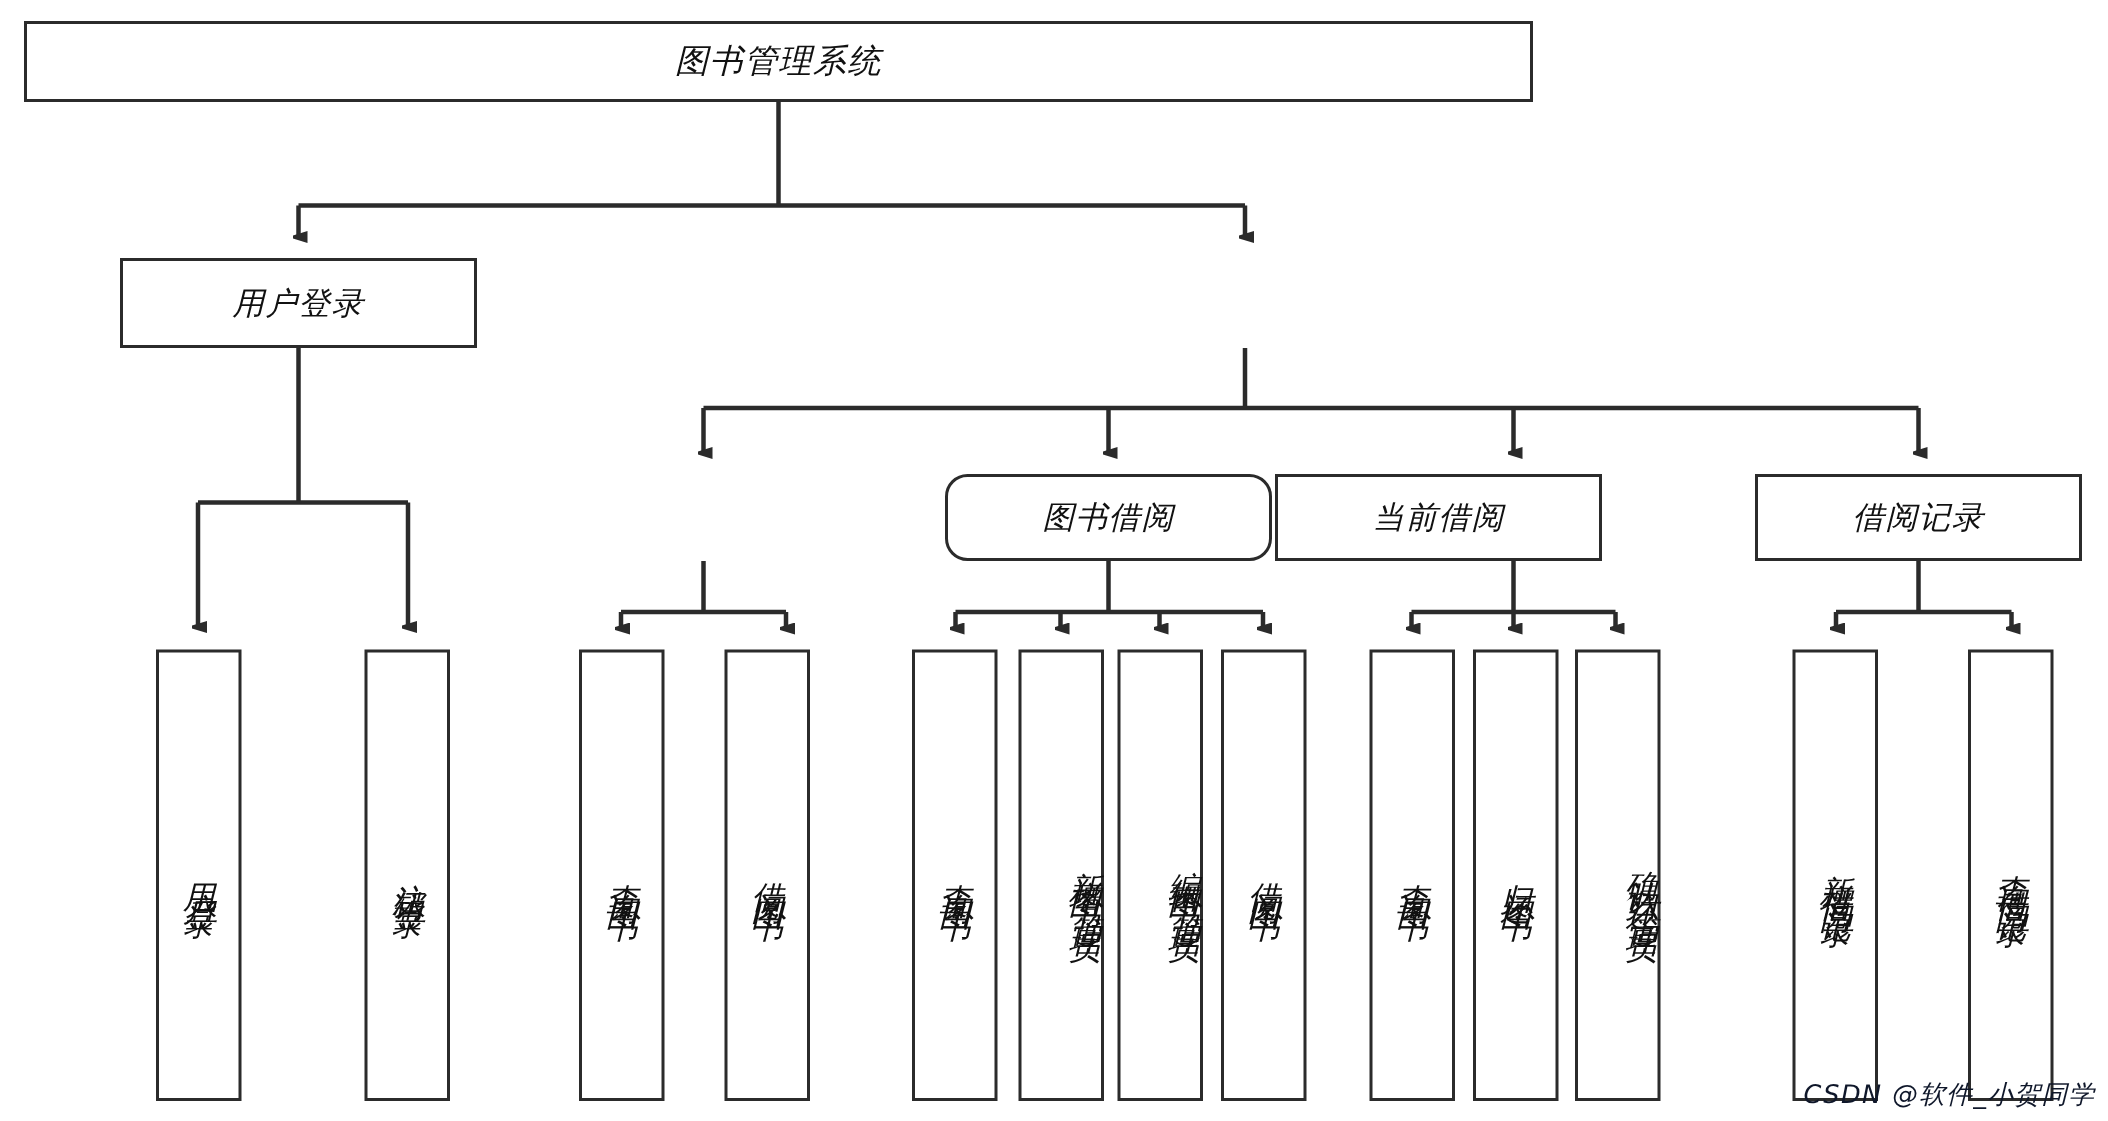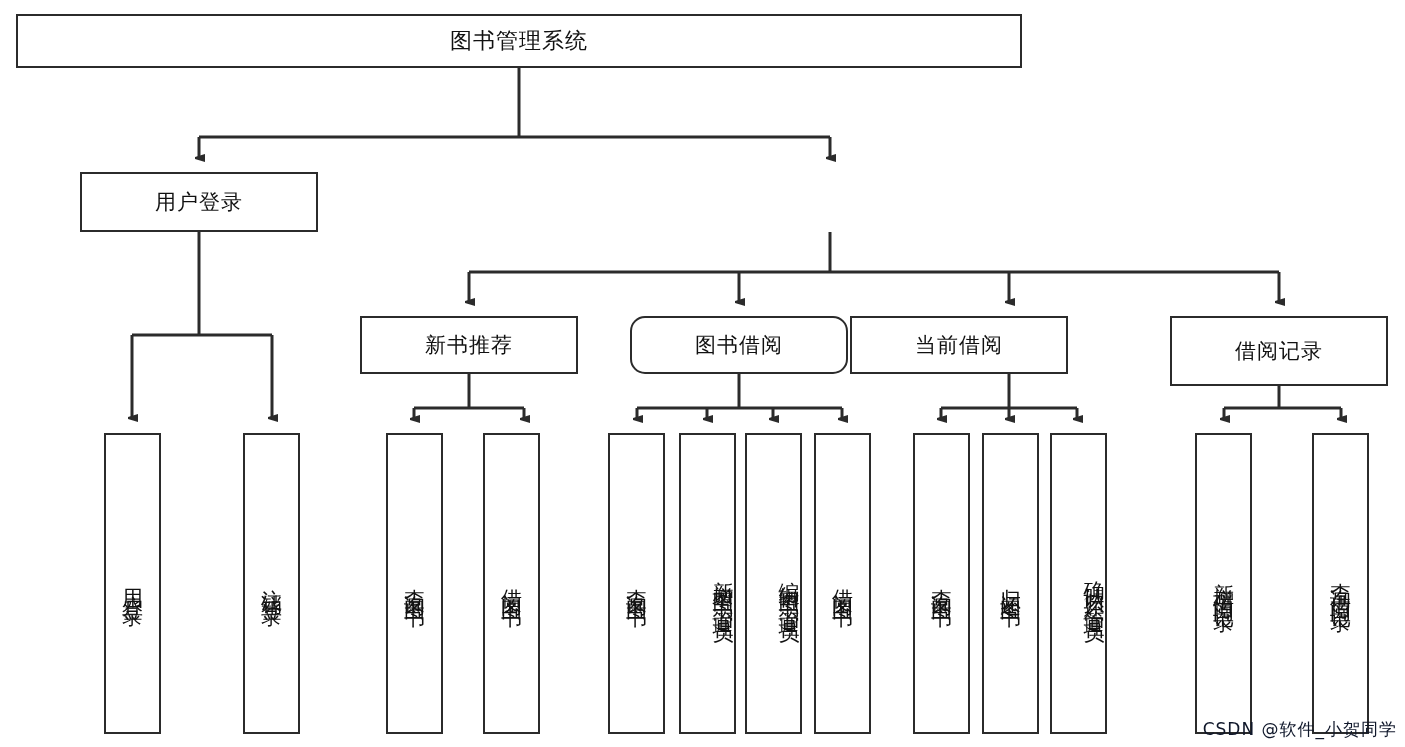--- a/index.html
+++ b/index.html
@@ -1,17 +1,17 @@
 <!DOCTYPE html>
 <html><head>
 <meta charset="utf-8">
 <style>
   html,body{margin:0;padding:0;background:#ffffff;}
   body{font-family:"DejaVu Sans","Liberation Sans",sans-serif;}
-  #canvas{position:relative;width:1405px;height:747px;background:#ffffff;overflow:hidden;}
+  #canvas{position:relative;width:1405px;height:747px;background:#ffffff;overflow:hidden;font-style:italic;}
   svg#wires{position:absolute;left:0;top:0;width:1405px;height:747px;}
   .node{position:absolute;box-sizing:border-box;background:#ffffff;border:2.5px solid #2b2b2b;
         display:flex;align-items:center;justify-content:center;color:#111111;}
   .node.h{font-size:21px;letter-spacing:1px;}
   .node.v{font-size:21px;writing-mode:vertical-rl;text-orientation:upright;
           letter-spacing:6px;line-height:1.05;padding-top:14px;align-items:flex-start;justify-content:center;}
   .node.v.mid{align-items:center;padding-top:0;}
   #title-node{font-size:22px;}
   #watermark{position:absolute;right:8px;bottom:6px;font-size:17px;color:#0f172a;
              letter-spacing:1px;white-space:nowrap;text-align:center;}
@@ -68,24 +68,23 @@
       <path d="M1224,408 L1341,408"></path>
       <path d="M1224,408 L1224,419" marker-end="url(#arrow)"></path>
       <path d="M1341,408 L1341,419" marker-end="url(#arrow)"></path>
     </g>
   </svg>
 
   <div class="node h" id="title-node" style="left:16px;top:14px;width:1006px;height:54px;">图书管理系统</div>
 
   <div class="node h" style="left:80px;top:172px;width:238px;height:60px;">用户登录</div>
 
-  <div class="node h" style="left:360px;top:316px;width:218px;height:58px;">新书推荐</div>
   <div class="node h" style="left:630px;top:316px;width:218px;height:58px;border-radius:15px;">图书借阅</div>
   <div class="node h" style="left:850px;top:316px;width:218px;height:58px;">当前借阅</div>
-  <div class="node h" style="left:1170px;top:316px;width:218px;height:70px;">借阅记录</div>
+  <div class="node h" style="left:1170px;top:316px;width:218px;height:58px;">借阅记录</div>
 
   <div class="node v mid" style="left:104px;top:433px;width:57px;height:301px;">用户登录</div>
   <div class="node v mid" style="left:243px;top:433px;width:57px;height:301px;">注销登录</div>
 
   <div class="node v mid" style="left:386px;top:433px;width:57px;height:301px;">查询图书</div>
   <div class="node v mid" style="left:483px;top:433px;width:57px;height:301px;">借阅图书</div>
 
   <div class="node v mid" style="left:608px;top:433px;width:57px;height:301px;">查询图书</div>
   <div class="node v" style="left:679px;top:433px;width:57px;height:301px;">新增图书（管理员）</div>
   <div class="node v" style="left:745px;top:433px;width:57px;height:301px;">编辑图书（管理员）</div>

